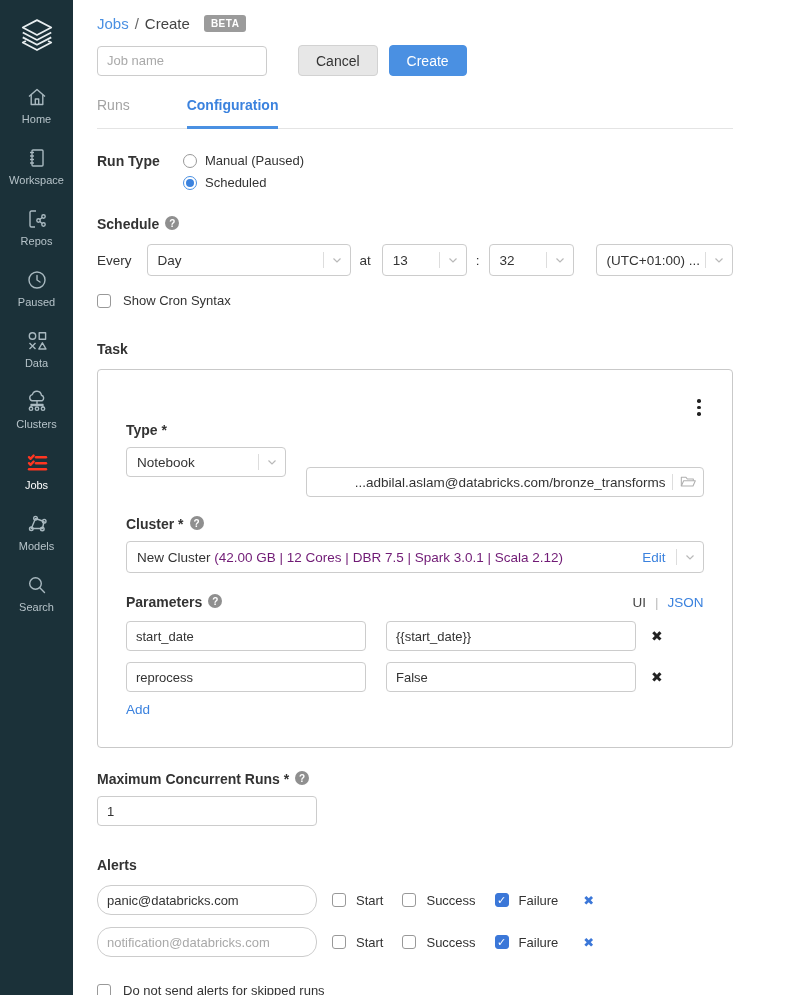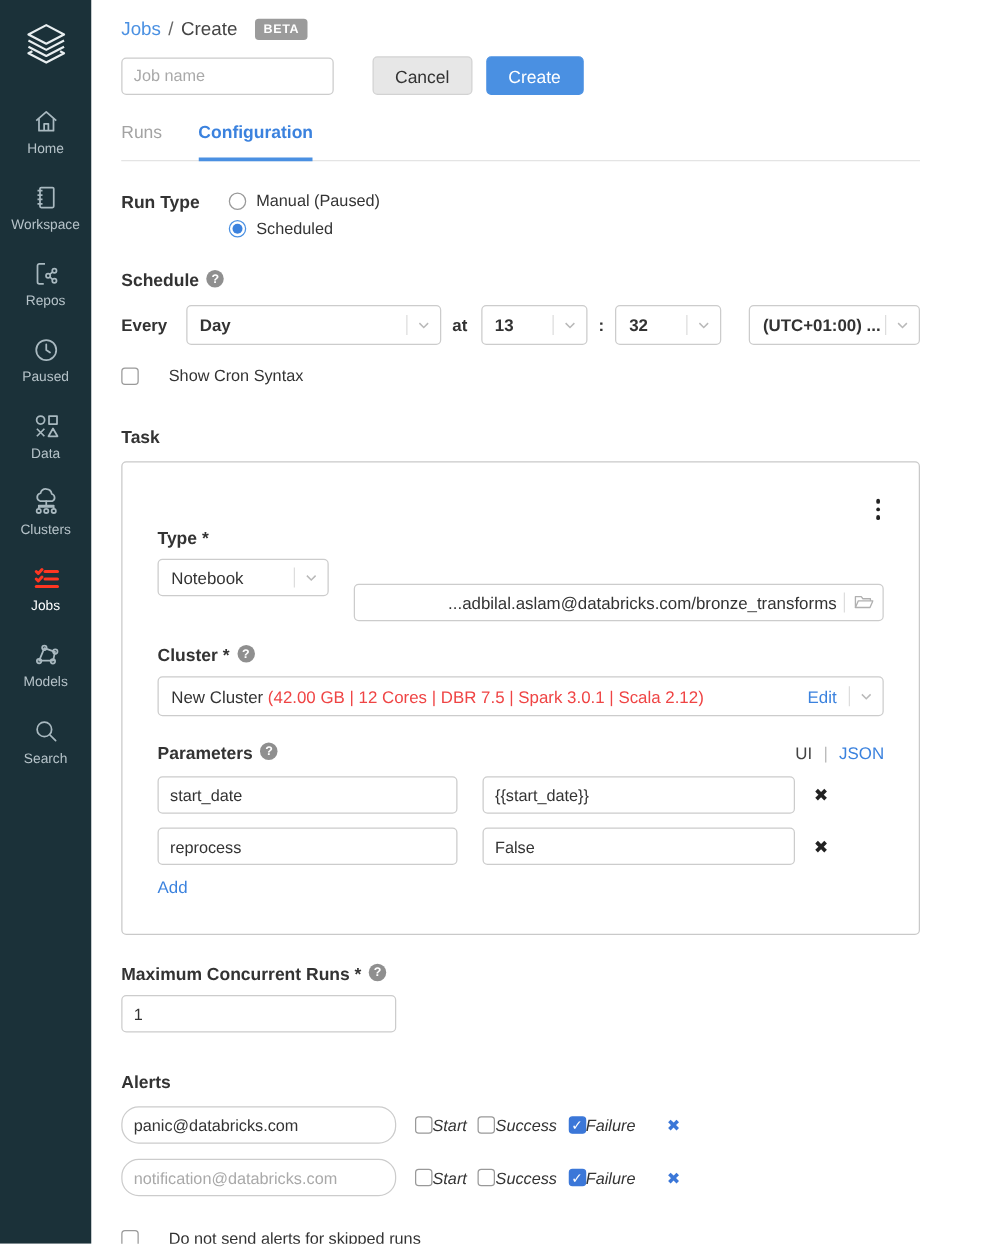--- a/index.html
+++ b/index.html
@@ -41,21 +41,21 @@
   }
   .text-input::placeholder { color:#a9a9a9; }
   .job-name-input { width:170px; }
   .btn {
     height:31px; border-radius:4px; font-size:14px; padding:0 17px;
     cursor:pointer; font-family:inherit;
   }
   .btn-cancel { background:#e7e7e7; border:1px solid #d2d2d2; color:#333; margin-left:31px; }
   .btn-create { background:#4a90e2; border:1px solid #4a90e2; color:#fff; margin-left:11px; }
   
-  .tabs { display:flex; margin-top:21px; border-bottom:1px solid #e4e4e4; }
+  .tabs { display:flex; margin-top:21px; border-bottom:1px solid #e4e4e4;gap:28px; }
   .tab { padding-bottom:13px; margin-right:29px; font-size:14px; color:#a3a3a3; cursor:pointer; }
   .tab.active { color:#3b82de; font-weight:bold; border-bottom:3px solid #4a90e2; margin-bottom:-1px; }
   
   .runtype-row { display:flex; margin-top:24px; }
   .field-label { font-weight:bold; font-size:14px; color:#333; }
   .runtype-label { width:86px; }
   .radio-group { display:flex; flex-direction:column; gap:7px; }
   .radio-option { display:flex; align-items:center; gap:8px; font-size:13px; color:#333; cursor:pointer; }
   .radio {
     width:14px; height:14px; border-radius:50%; border:1px solid #999; background:#fff;
@@ -71,76 +71,76 @@
     justify-content:center; cursor:pointer;
   }
   
   .select {
     height:32px; border:1px solid #ccc; border-radius:4px; background:#fff;
     display:flex; align-items:center; padding:0 0 0 10px; cursor:pointer; font-size:13.5px; color:#333;
   }
   .select .sel-text { flex:1; white-space:nowrap; overflow:hidden; }
   .select .sel-div { width:1px; height:16px; background:#ddd; }
   .select .chev { padding:0 7px; display:flex; align-items:center; }
-  .schedule-row { display:flex; align-items:center; margin-top:12px; gap:0;font-weight:bold; }
+  .schedule-row { display:flex; align-items:center; margin-top:12px; gap:0; }
   .sched-every { font-size:13.5px; color:#333; margin-right:15px; }
   .sel-freq { width:204px; }
   .sched-at { margin:0 11px 0 9px; font-size:13.5px; }
   .sel-hour, .sel-min { width:85px; }
   .sched-colon { margin:0 9px; font-size:13.5px; }
   .sel-tz { width:137px; margin-left:22px; }
-  .check-row { display:flex; align-items:center; gap:24px; margin-top:17px; font-size:13px; cursor:pointer; }
+  .check-row { display:flex; align-items:center; gap:12px; margin-top:17px; font-size:13px; cursor:pointer; }
   .checkbox {
     width:14px; height:14px; border:1px solid #999; border-radius:3px; background:#fff;
     display:inline-flex; align-items:center; justify-content:center; flex:none;
   }
   .checkbox.checked { background:#3b77d8; border-color:#3b77d8; color:#fff; font-size:11px; font-weight:bold; }
   
   .task-heading { margin-top:33px; }
   .task-card {
     margin-top:12px; border:1px solid #c9c9c9; border-radius:4px;
     padding:24px 28px 30px; position:relative;
   }
   .kebab-icon {
     position:absolute; top:27px; right:29px; display:flex; flex-direction:column; gap:3px; cursor:pointer; padding:2px;
   }
   .kebab-icon i { width:3.5px; height:3.5px; border-radius:50%; background:#222; }
   .type-label { margin-top:28px; font-size:14px; }
   .type-row { display:flex; margin-top:9px; }
-  .sel-type { width:137px; height:30px; }
+  .sel-type { width:160px; height:30px; }
   .path-field {
     flex:1; margin-left:20px; height:30px; border:1px solid #ccc; border-radius:4px;
     display:flex; align-items:center; padding-left:8px; cursor:pointer;margin-top:20px;
   }
   .path-text { flex:1; text-align:right; font-size:13.5px; color:#333; white-space:nowrap; overflow:hidden; padding-right:6px; }
   .path-div { width:1px; height:16px; background:#ddd; }
   .folder-btn { padding:0 7px; display:flex; align-items:center; cursor:pointer; }
   .cluster-label { margin-top:19px; }
   .cluster-select { margin-top:9px; height:32px; }
   .cluster-name { color:#333; }
-  .cluster-details { color:#ef4444; }
+  .cluster-details { color:#701a75; }
   .edit-link { color:#3b82de; cursor:pointer; font-size:13.5px; padding-right:10px; }
   .params-row { display:flex; align-items:center; justify-content:space-between; margin-top:21px; }
   .ui-json { display:flex; align-items:center; gap:9px; font-size:13.5px; }
   .ui-toggle { color:#444; cursor:pointer; }
   .toggle-div { color:#bbb; }
   .json-toggle { color:#3b82de; cursor:pointer; }
   .param-row { display:flex; align-items:center; margin-top:11px; }
   .param-key { width:240px; }
   .param-val { width:250px; margin-left:20px; }
   .remove-x { margin-left:15px; color:#222; font-size:14px; font-weight:bold; cursor:pointer; line-height:1; }
   .add-link { display:inline-block; margin-top:10px; color:#3b82de; font-size:13.5px; cursor:pointer; }
   
   .maxruns-heading { margin-top:23px; }
   .maxruns-input { width:220px; margin-top:9px; }
   
   .alerts-heading { margin-top:31px; }
   .alert-row { display:flex; align-items:center; margin-top:12px; }
   .alert-email { width:220px;border-radius:14px; }
-  .alert-checks { display:flex; align-items:center; margin-left:15px; gap:0; font-size:13px;font-style:italic; }
+  .alert-checks { display:flex; align-items:center; margin-left:15px; gap:10px; font-size:13px; }
   .alert-checks .cb-label { margin-right:9px; cursor:pointer; }
   .alert-x { margin-left:16px; color:#3b77d8; font-size:13px; font-weight:bold; cursor:pointer; line-height:1; }
   .skipped-row { margin-top:26px; }
 </style>
 </head>
 <body>
 
 <div class="sidebar">
   <div class="logo">
     <svg width="38" height="38" viewBox="0 0 24 24" fill="none" stroke="currentColor" stroke-width="1.1" stroke-linejoin="round">

